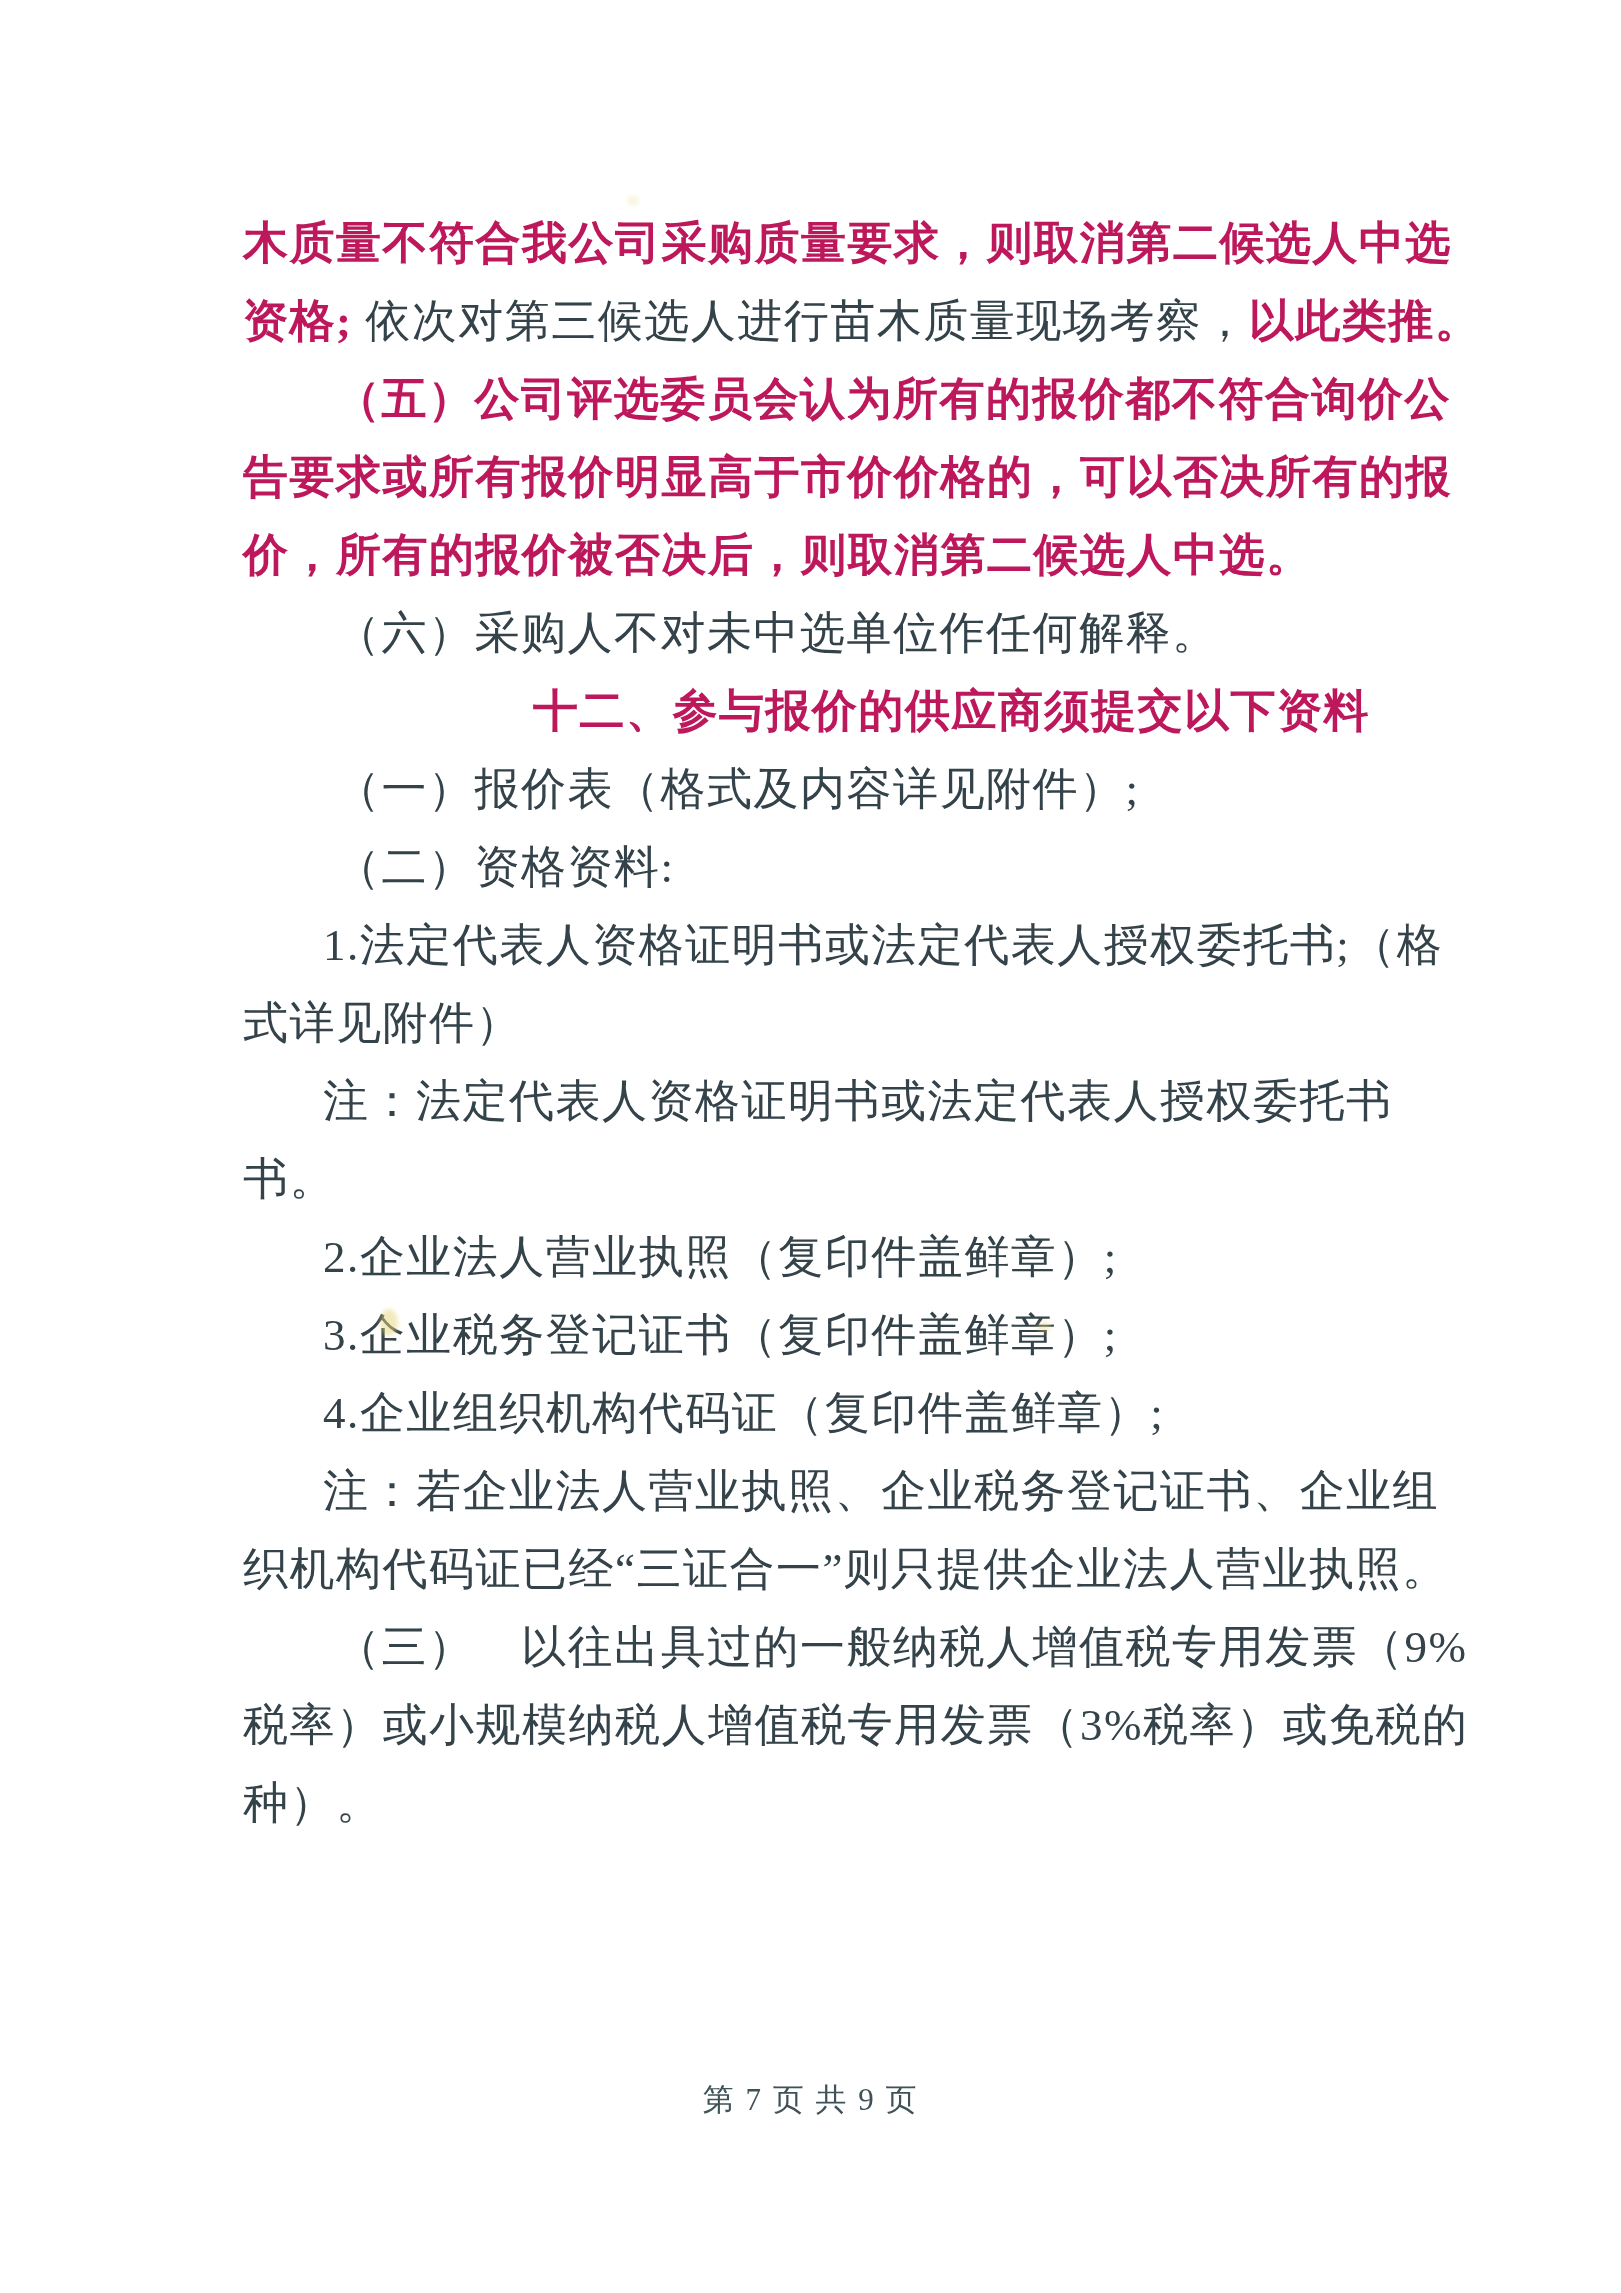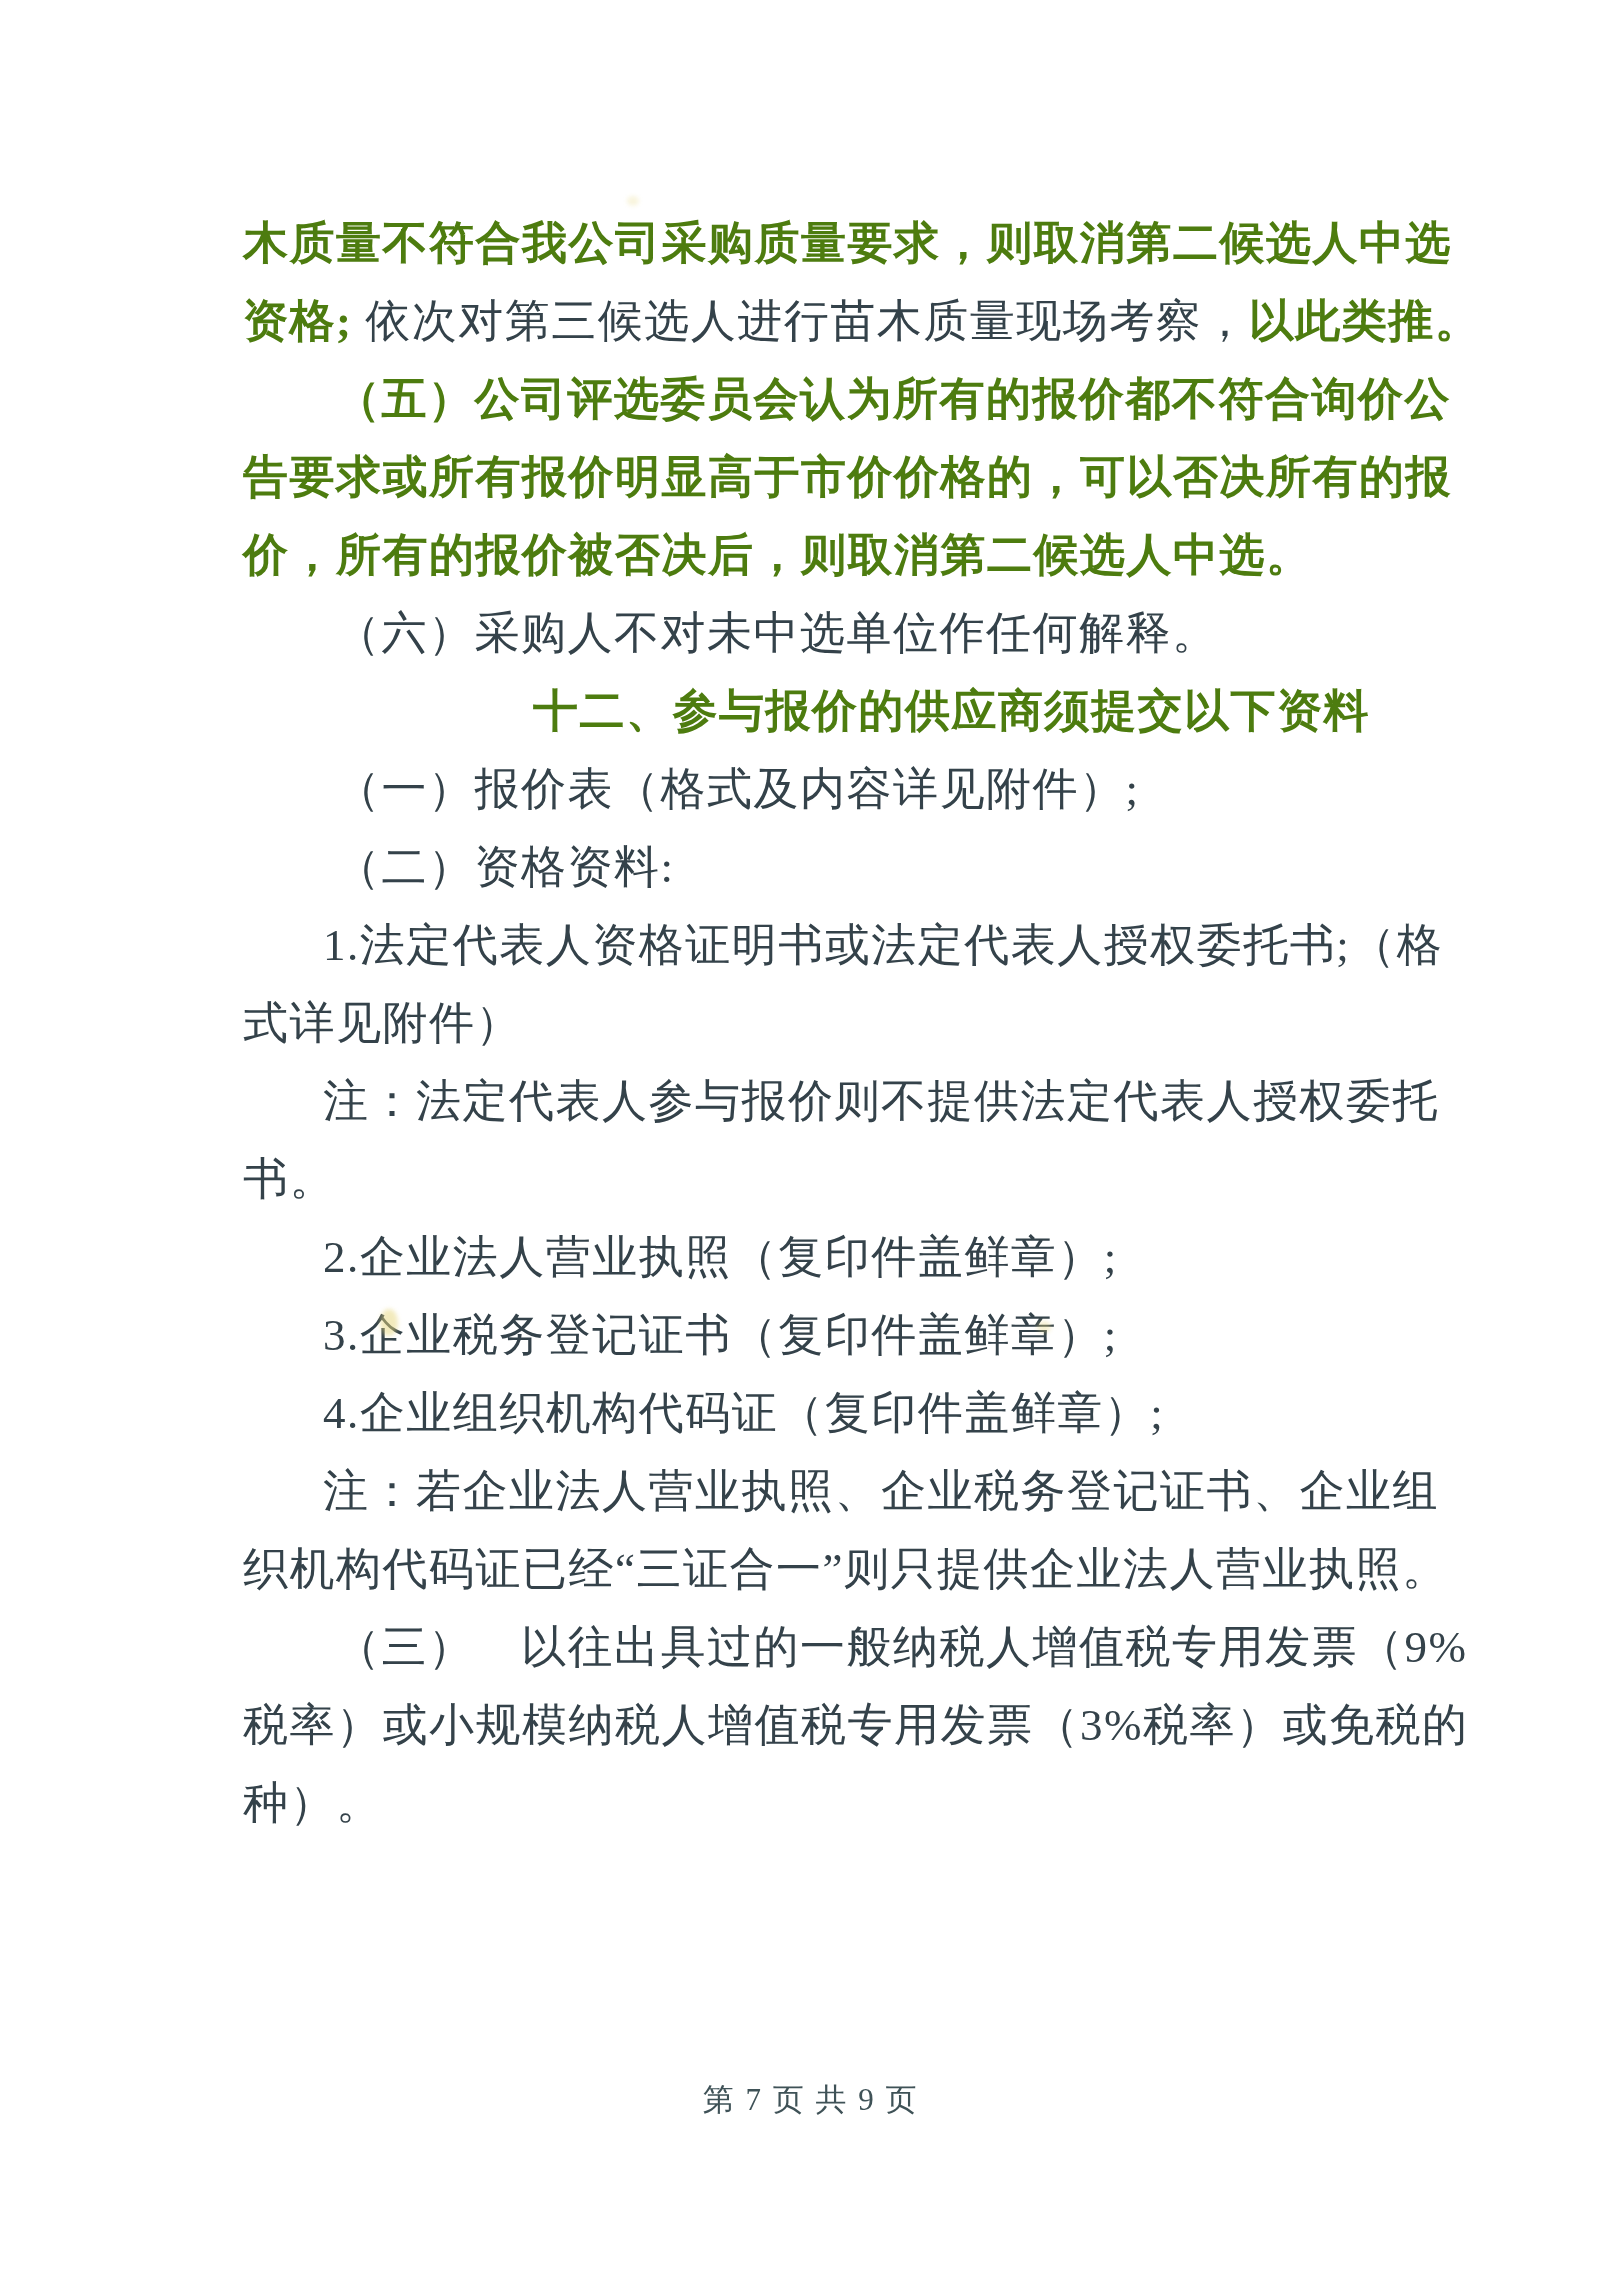--- a/index.html
+++ b/index.html
@@ -19,21 +19,21 @@
   }
   .line{
     height:78px;
     line-height:78px;
     font-size:45px;
     letter-spacing:1.5px;
     color:#34424a;
     white-space:pre;
   }
   .seg{white-space:pre;}
-  .seg.bold{font-weight:700;color:#4d7c0f;}
+  .seg.bold{font-weight:700;color:#be185d;}
   .ind-none{padding-left:0;}
   .ind-p2{padding-left:92px;}
   .ind-num{padding-left:80px;}
   .ind-h2{padding-left:82px;text-align:right;}
   .footer{
     position:absolute;
     left:0;
     right:0;
     top:2080px;
     height:39px;
@@ -64,21 +64,21 @@
       <div class="line ind-none"><span class="seg bold">资格; </span><span class="seg">依次对第三候选人进行苗木质量现场考察，</span><span class="seg bold">以此类推。</span></div>
       <div class="line ind-p2"><span class="seg bold">（五）公司评选委员会认为所有的报价都不符合询价公</span></div>
       <div class="line ind-none"><span class="seg bold">告要求或所有报价明显高于市价价格的，可以否决所有的报</span></div>
       <div class="line ind-none"><span class="seg bold">价，所有的报价被否决后，则取消第二候选人中选。</span></div>
       <div class="line ind-p2"><span class="seg">（六）采购人不对未中选单位作任何解释。</span></div>
       <div class="line ind-h2"><span class="seg bold">十二、参与报价的供应商须提交以下资料</span></div>
       <div class="line ind-p2"><span class="seg">（一）报价表（格式及内容详见附件）;</span></div>
       <div class="line ind-p2"><span class="seg">（二）资格资料:</span></div>
       <div class="line ind-num"><span class="seg">1.法定代表人资格证明书或法定代表人授权委托书;（格</span></div>
       <div class="line ind-none"><span class="seg">式详见附件）</span></div>
-      <div class="line ind-num"><span class="seg">注：法定代表人参与报价则不提供法定代表人授权委托</span></div>
+      <div class="line ind-num"><span class="seg">注：法定代表人资格证明书或法定代表人授权委托书</span></div>
       <div class="line ind-none"><span class="seg">书。</span></div>
       <div class="line ind-num"><span class="seg">2.企业法人营业执照（复印件盖鲜章）;</span></div>
       <div class="line ind-num"><span class="seg">3.企业税务登记证书（复印件盖鲜章）;</span></div>
       <div class="line ind-num"><span class="seg">4.企业组织机构代码证（复印件盖鲜章）;</span></div>
       <div class="line ind-num"><span class="seg">注：若企业法人营业执照、企业税务登记证书、企业组</span></div>
       <div class="line ind-none"><span class="seg">织机构代码证已经“三证合一”则只提供企业法人营业执照。</span></div>
       <div class="line ind-p2"><span class="seg">（三）　以往出具过的一般纳税人增值税专用发票（9%</span></div>
       <div class="line ind-none"><span class="seg">税率）或小规模纳税人增值税专用发票（3%税率）或免税的</span></div>
       <div class="line ind-none"><span class="seg">种）。</span></div>
     </div>

